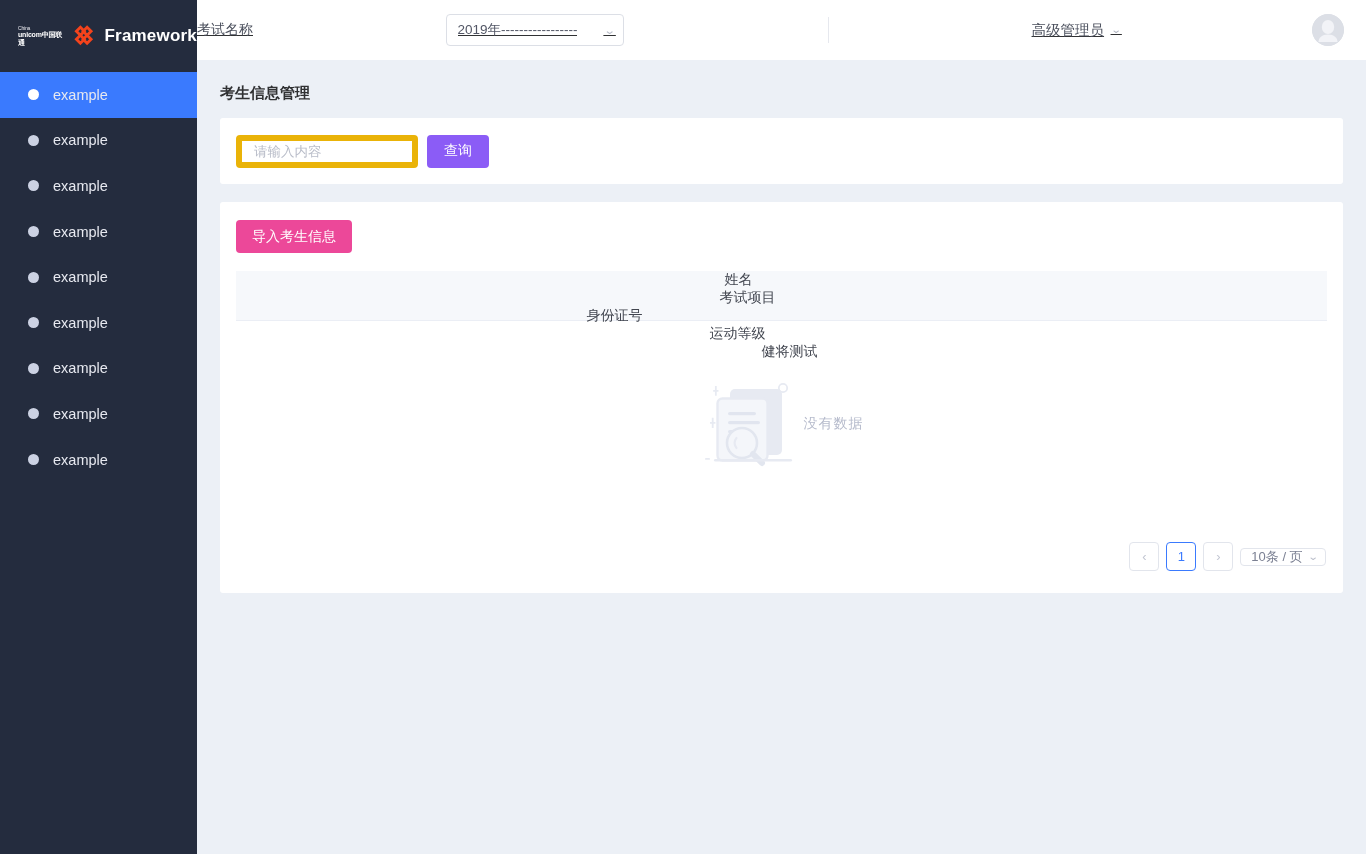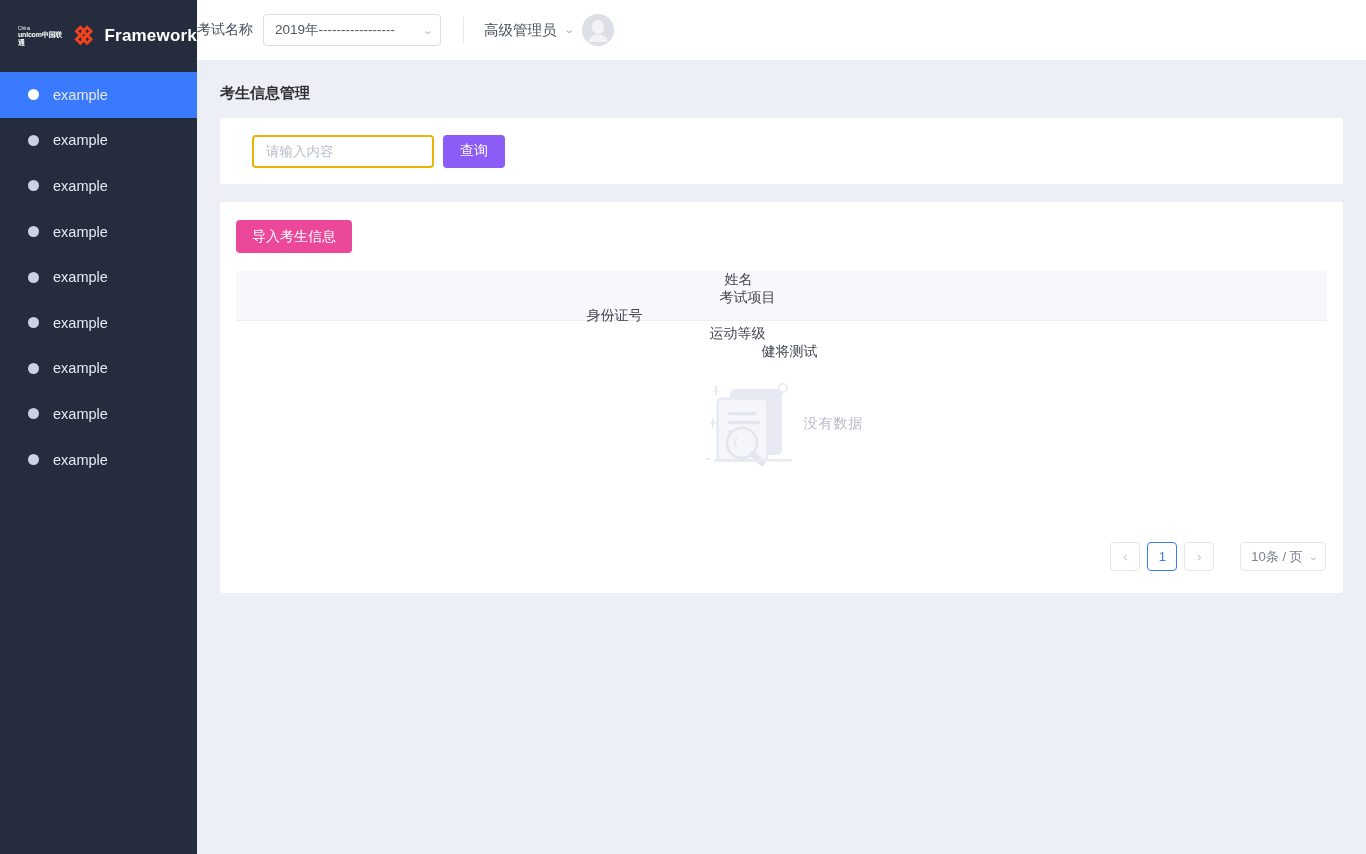--- a/index.html
+++ b/index.html
@@ -93,23 +93,24 @@
     background: #ecf0f6;
     overflow: hidden;
   }
 
   .topbar {
     height: 60px;
     min-height: 60px;
     background: #ffffff;
     display: flex;
     align-items: center;
-    justify-content: flex-start;
+    justify-content: space-between;
     padding-right: 22px;
     gap: 0;
+    text-decoration: underline;
   }
 
   .exam-label {
     font-size: 14px;
     color: #4a4f5c;
     margin-right: 10px;
   }
 
   .exam-select {
     width: 178px;
@@ -188,29 +189,28 @@
     display: flex;
     align-items: center;
     gap: 9px;
     margin-bottom: 18px;
     height: 66px;
   }
 
   .text-input {
     width: 182px;
     height: 33px;
-    border: 2px solid #eab308;
+    border: 6px solid #eab308;
     border-radius: 4px;
     padding: 0 12px;
     font-size: 13.5px;
     color: #5a5e6b;
     font-family: "Liberation Sans", "DejaVu Sans", sans-serif;
     outline: none;
     background: #ffffff;
-    margin-left: 16px;
   }
   .text-input::placeholder { color: #b9bdc9; }
 
   .btn-primary {
     background: #8b5cf6;
     color: #ffffff;
     border: none;
     border-radius: 4px;
     height: 33px;
     padding: 0 17px;
@@ -286,32 +286,31 @@
     justify-content: center;
     font-size: 13px;
     color: #c2c6d2;
     cursor: pointer;
     padding: 0 8px;
     font-family: "Liberation Sans", "DejaVu Sans", sans-serif;
   }
   .pg-btn.page-num { color: #3a7afe; border-color: #3a7afe; }
 
   .pg-size {
-    height: 29px;
+    height: 18px;
     border: 1px solid #e2e5ec;
     border-radius: 4px;
     background: #ffffff;
     display: flex;
     align-items: center;
     gap: 6px;
     padding: 0 8px 0 10px;
     font-size: 13px;
     color: #7b8093;
     cursor: pointer;
-    margin-left: 19px;
   }
   .pg-size .caret { color: #b9bdc9; font-size: 10px; }
 </style>
 </head>
 <body>
 
 <div class="app">
 
   <aside class="sidebar">
 

